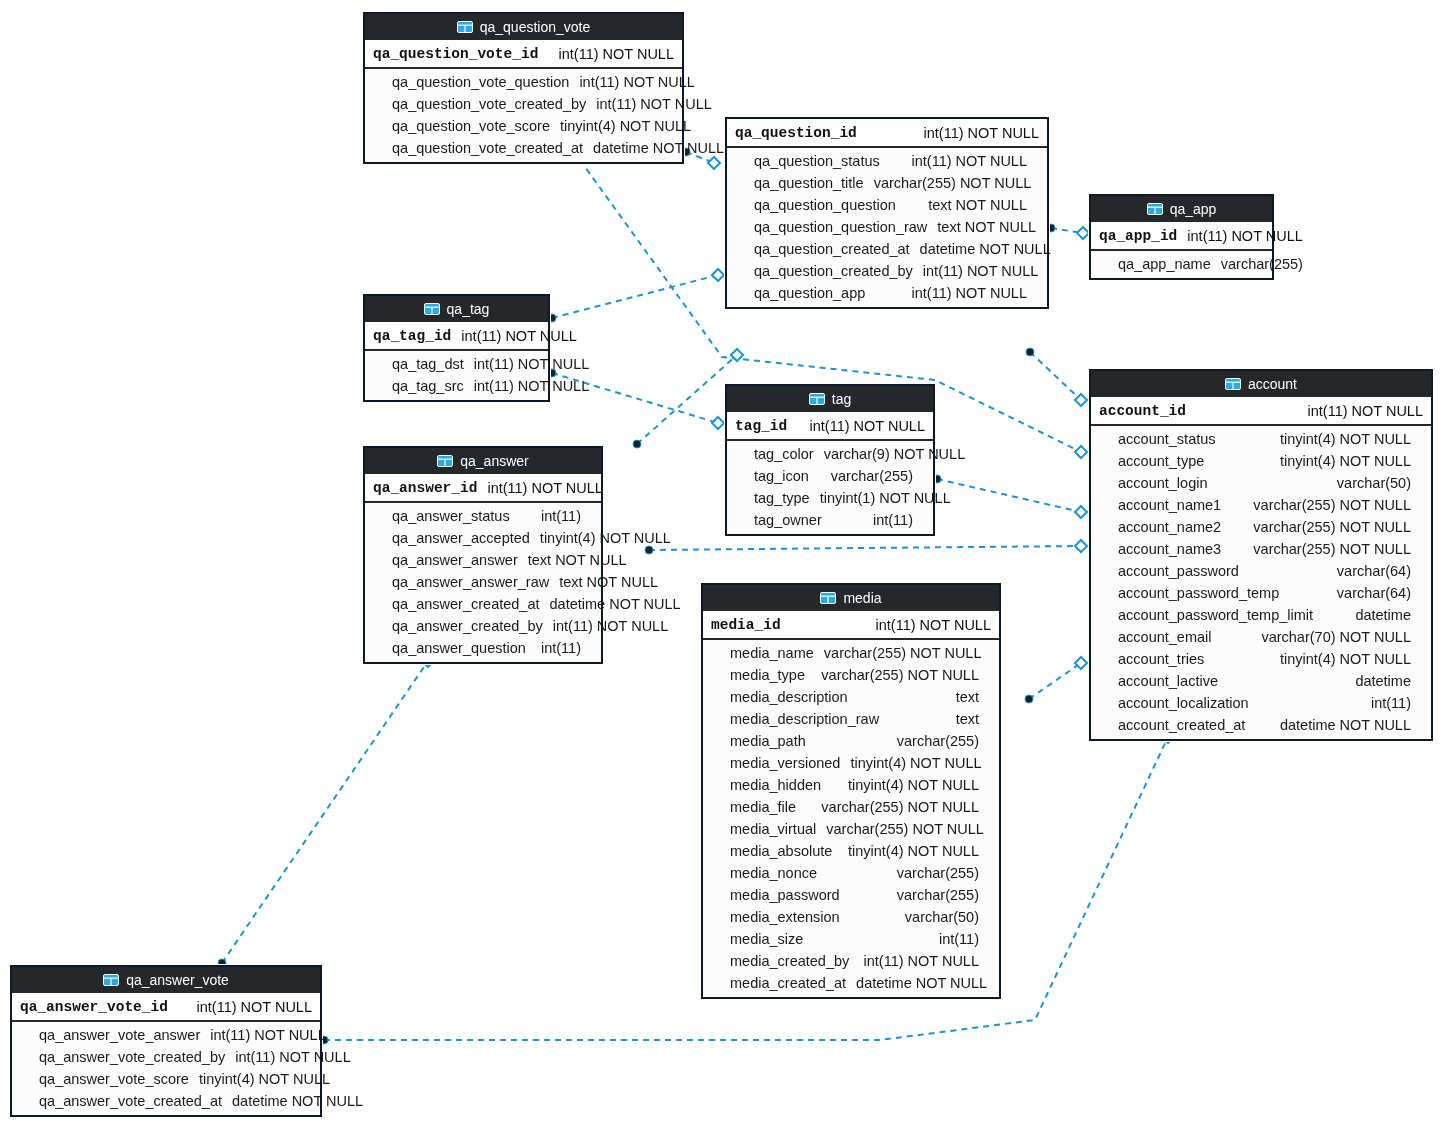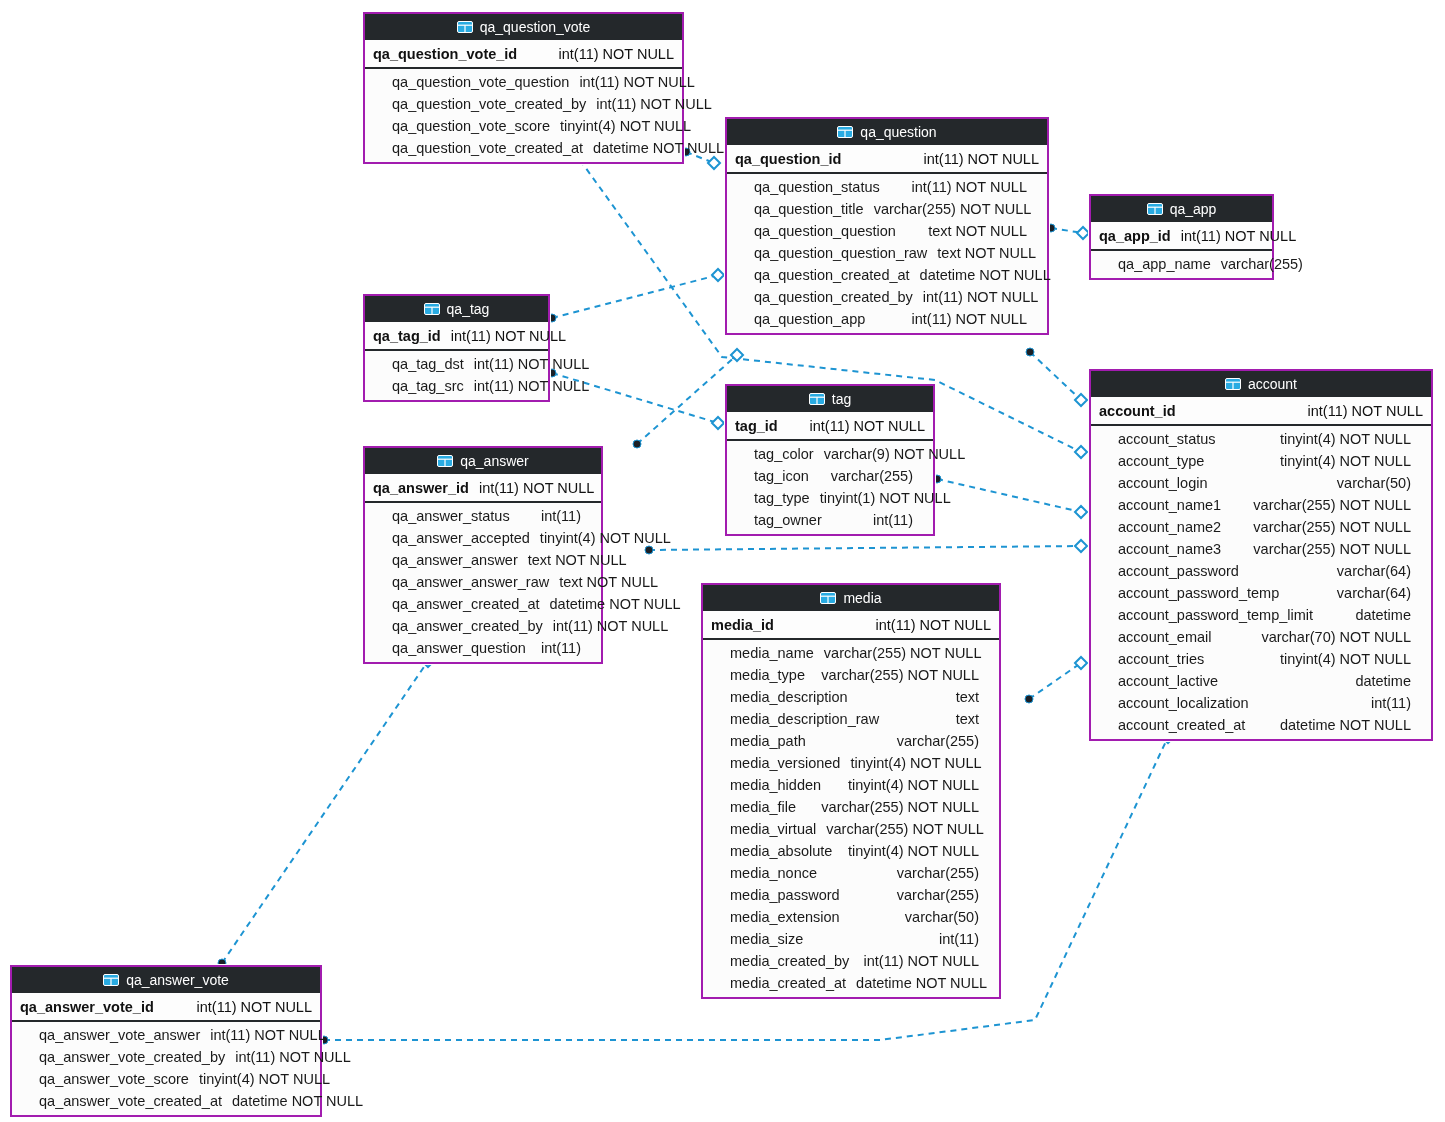--- a/index.html
+++ b/index.html
@@ -3,35 +3,35 @@
 <meta charset="utf-8">
 <style>
   html,body { margin:0; padding:0; background:#ffffff; }
   #canvas {
     position:relative; width:1445px; height:1122px; background:#ffffff;
     font-family:"Liberation Sans", sans-serif; overflow:hidden;
   }
   svg#wires { position:absolute; left:0; top:0; width:1445px; height:1122px; }
   .db-table {
     position:absolute; background:#fcfcfc;
-    border:2px solid #a21caf; box-sizing:border-box;
+    border:2px solid #0f172a; box-sizing:border-box;
     box-shadow: 0 0 0 1px #ffffff;
   }
   .tbl-header {
     height:26px; background:#24282b; color:#ffffff;
     display:flex; align-items:center; justify-content:center; gap:7px;
     font-size:14px;
   }
   .tbl-header .tname { white-space:nowrap; }
   .pk-row {
     height:27px; display:flex; align-items:center; justify-content:space-between;
     padding:0 8px; background:#fdfdfd; border-bottom:2px solid #24282b;
     font-size:14.5px; color:#111; gap:10px;
   }
-  .pk-row .cname { font-weight:bold; white-space:nowrap; }
+  .pk-row .cname { font-weight:bold; white-space:nowrap;font-family:Liberation Mono, monospace; }
   .rows { padding:2px 12px 3px 0;margin-left:19px; }
   .col-row {
     height:22px; display:flex; align-items:center; justify-content:space-between;
     padding:0 8px; font-size:14.5px; color:#1a1a1a; gap:10px;
   }
   .cname { white-space:nowrap; }
   .ctype { white-space:nowrap; text-align:right; }
 </style>
 </head>
 <body>
@@ -126,28 +126,20 @@
           <span class="cname">qa_question_vote_score</span>
           <span class="ctype">tinyint(4) NOT NULL</span>
         </div>
         <div class="col-row">
           <span class="cname">qa_question_vote_created_at</span>
           <span class="ctype">datetime NOT NULL</span>
         </div>
       </div>
     </div>
     <div class="db-table" style="left: 725px; top: 117px; width: 324px;">
-      <div class="tbl-header">
-        <svg width="16" height="12" viewBox="0 0 16 12">
-          <rect x="0.5" y="0.5" width="15" height="11" rx="1.5" fill="#29abe2" stroke="#ffffff"></rect>
-          <line x1="1" y1="4.2" x2="15" y2="4.2" stroke="#ffffff" stroke-width="1.2"></line>
-          <line x1="8" y1="4.2" x2="8" y2="11" stroke="#ffffff" stroke-width="1.2"></line>
-        </svg>
-        <span class="tname">qa_question</span>
-      </div>
       <div class="pk-row">
         <span class="cname">qa_question_id</span>
         <span class="ctype">int(11) NOT NULL</span>
       </div>
       <div class="rows">
         <div class="col-row">
           <span class="cname">qa_question_status</span>
           <span class="ctype">int(11) NOT NULL</span>
         </div>
         <div class="col-row">

